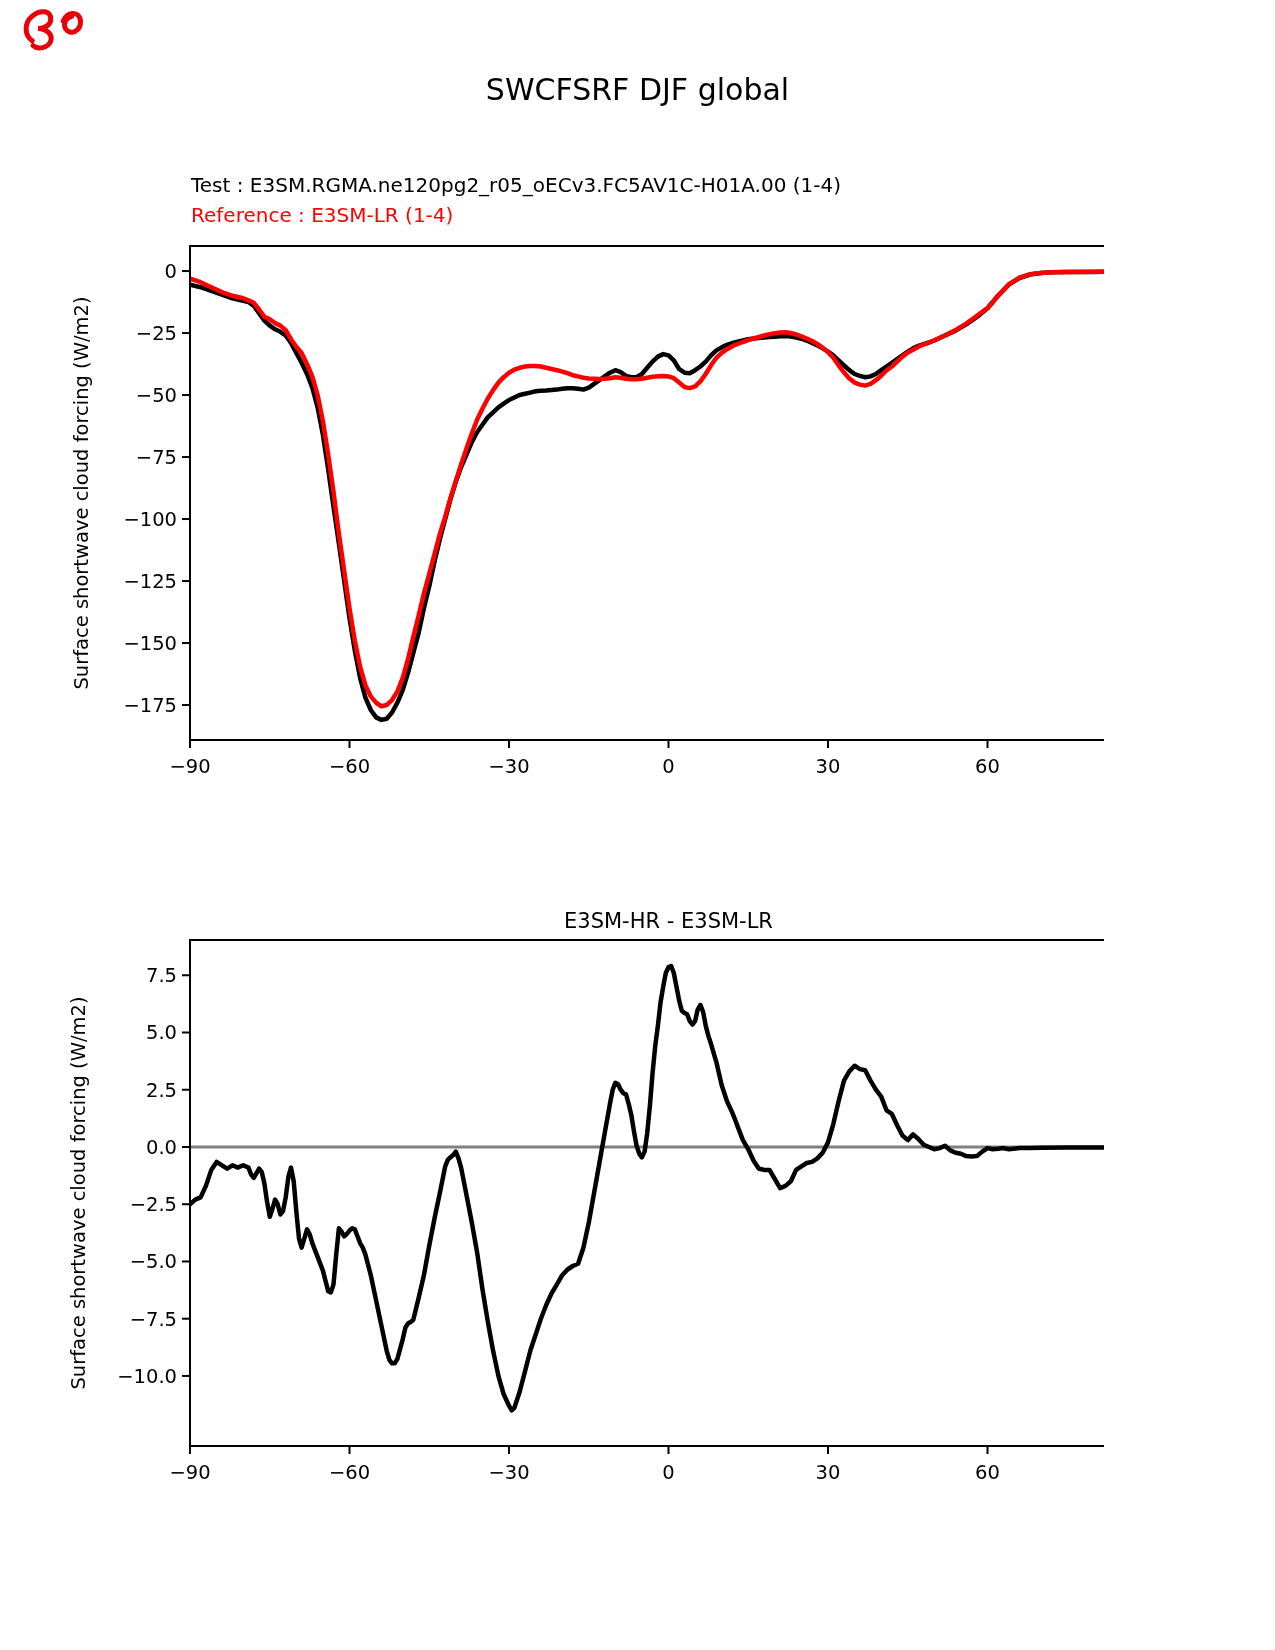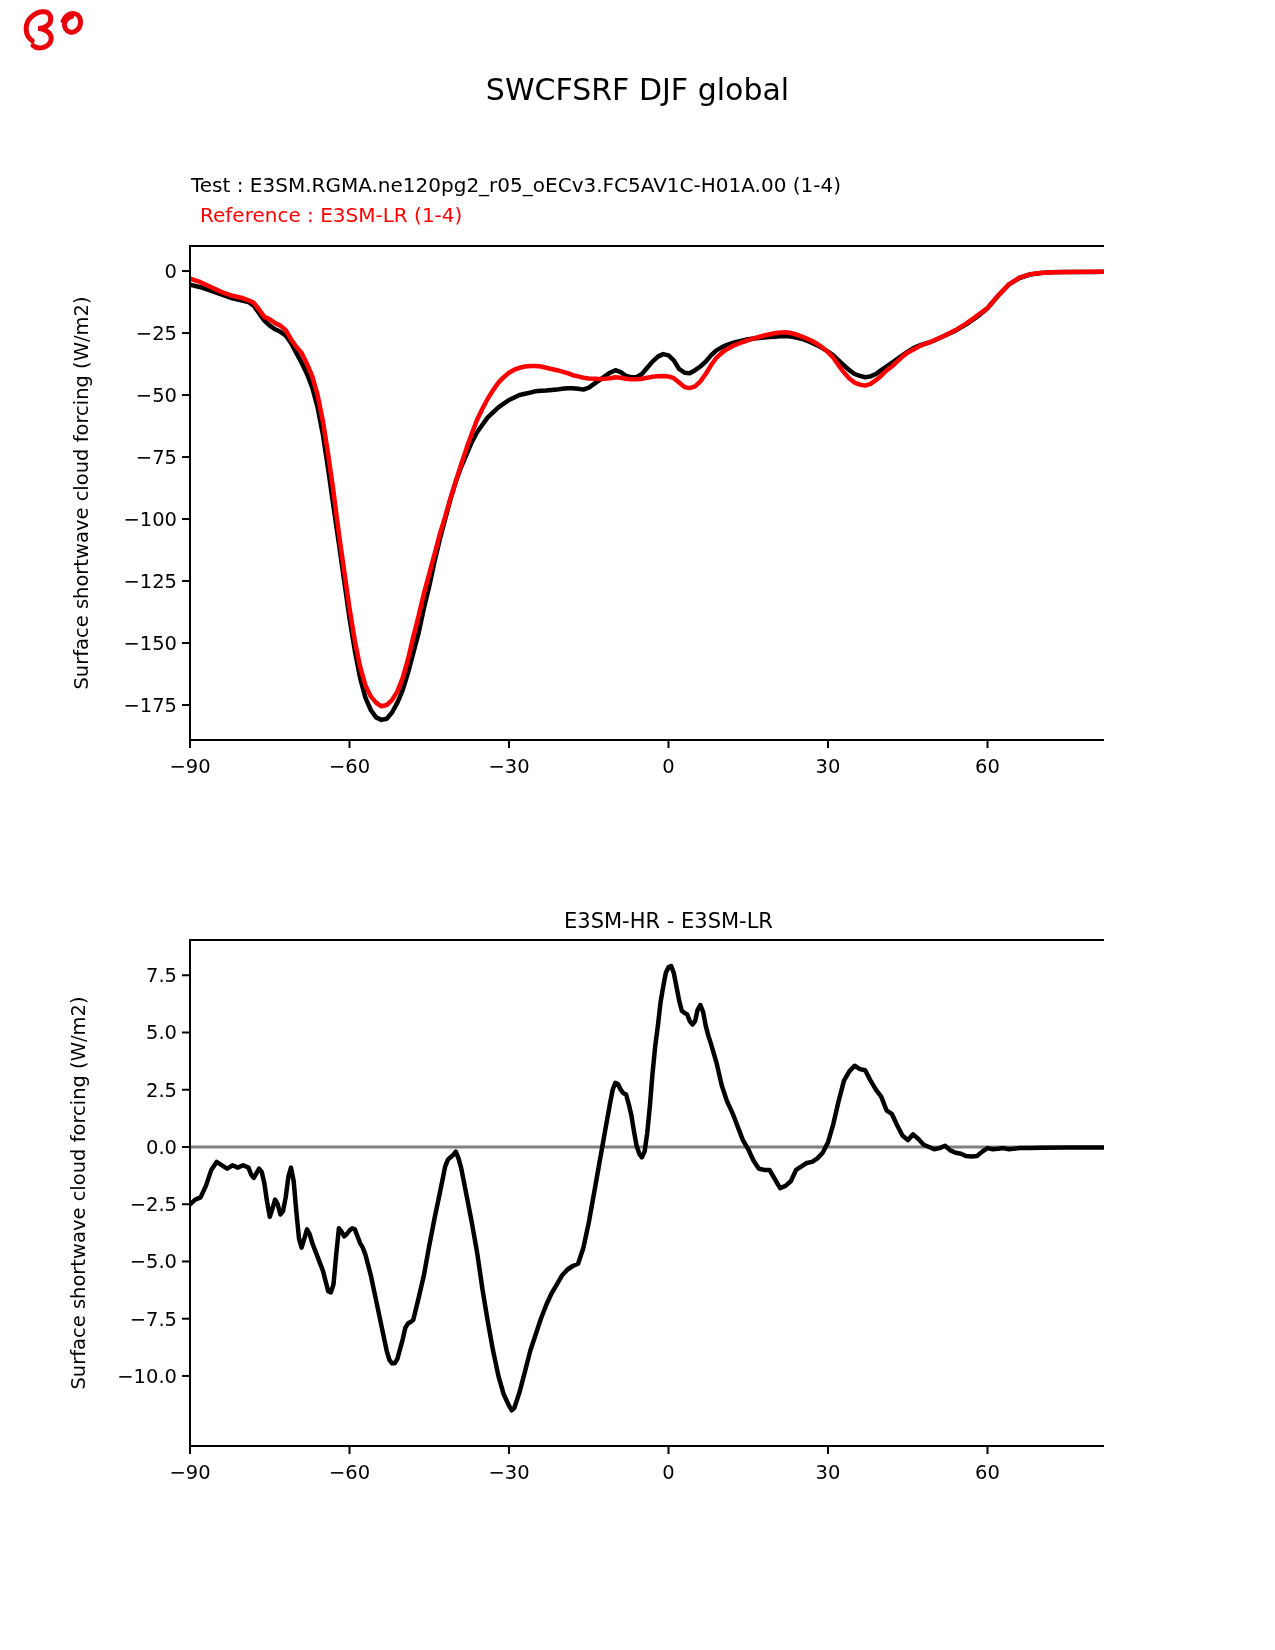--- a/index.html
+++ b/index.html
@@ -2,21 +2,21 @@
 <html><head>
 <meta charset="utf-8">
 <style>
   html,body{margin:0;padding:0;background:#ffffff;}
   .page{position:relative;width:1104px;height:1650px;background:#ffffff;
         font-family:"DejaVu Sans",sans-serif;color:#000;overflow:hidden;}
   .fig-title{position:absolute;top:72px;left:0;width:1275px;text-align:center;
              font-size:30px;color:#000;}
   .hdr-line{position:absolute;left:191px;font-size:20px;white-space:nowrap;}
   .hdr-test{top:173px;}
-  .hdr-ref{top:203px;margin-left:9px;}
+  .hdr-ref{top:203px;}
   .chartsvg{position:absolute;left:0;top:0;width:1275px;height:1650px;}
   .corner-svg{position:absolute;left:16px;top:0px;width:84px;height:52px;}
   svg text{font-family:"DejaVu Sans",sans-serif;fill:#000;}
 </style>
 </head>
 <body>
 
 <div class="page">
 
   <svg class="corner-svg" viewBox="0 0 84 52">

